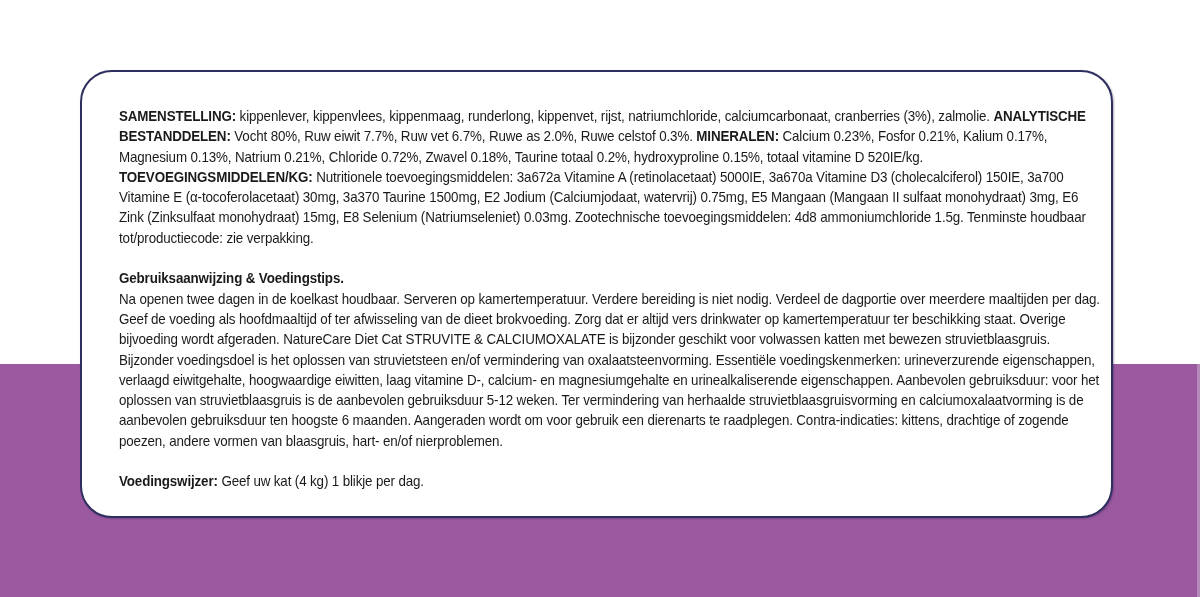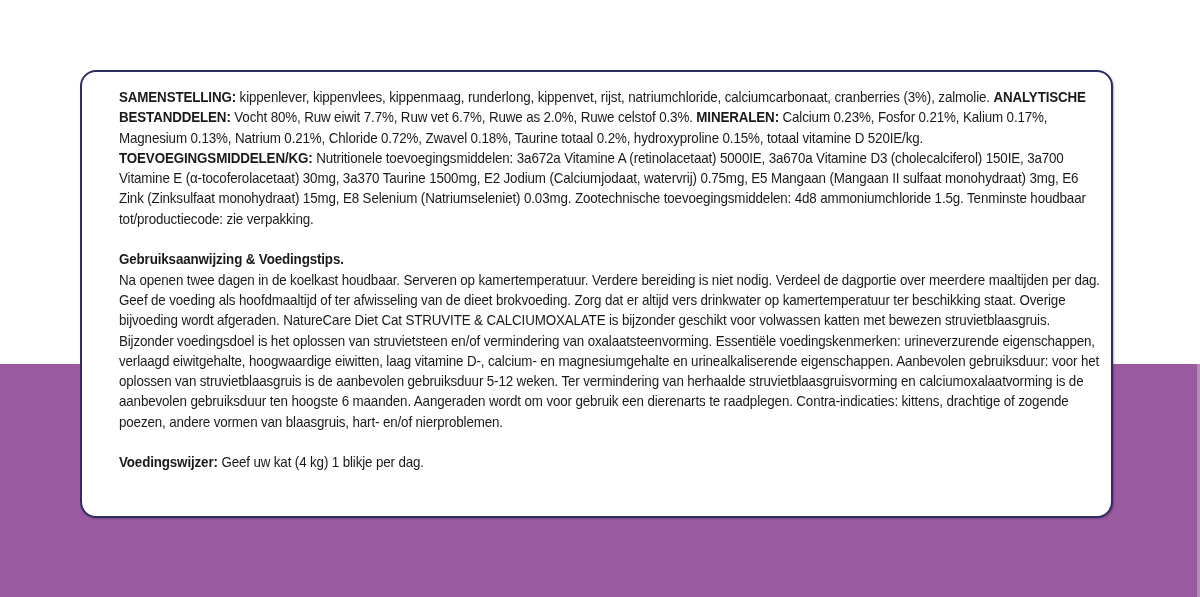--- a/index.html
+++ b/index.html
@@ -13,23 +13,23 @@
     background: #9b59a0;
   }
   .purple-band::after {
     content: ""; position: absolute; right: 0; top: 0; width: 3px; height: 100%;
     background: #b589b8;
   }
   .label-box {
     position: absolute; left: 80px; top: 70px; width: 1033px; height: 448px;
     background: #ffffff;
     border: 2px solid #2e2f5e;
-    border-radius: 16px;
+    border-radius: 32px;
     box-sizing: border-box;
-    padding: 15px 0 0 37px;
+    padding: 34px 0 0 37px;
     box-shadow: 1px 1px 2px rgba(40,30,70,0.35);
   }
   .text {
     font-size: 14.4px;
     line-height: 20.3px;
     color: #1a1a1a;
     letter-spacing: -0.15px;
     transform: scaleX(0.93);
     transform-origin: left top;
     width: 1060px;

